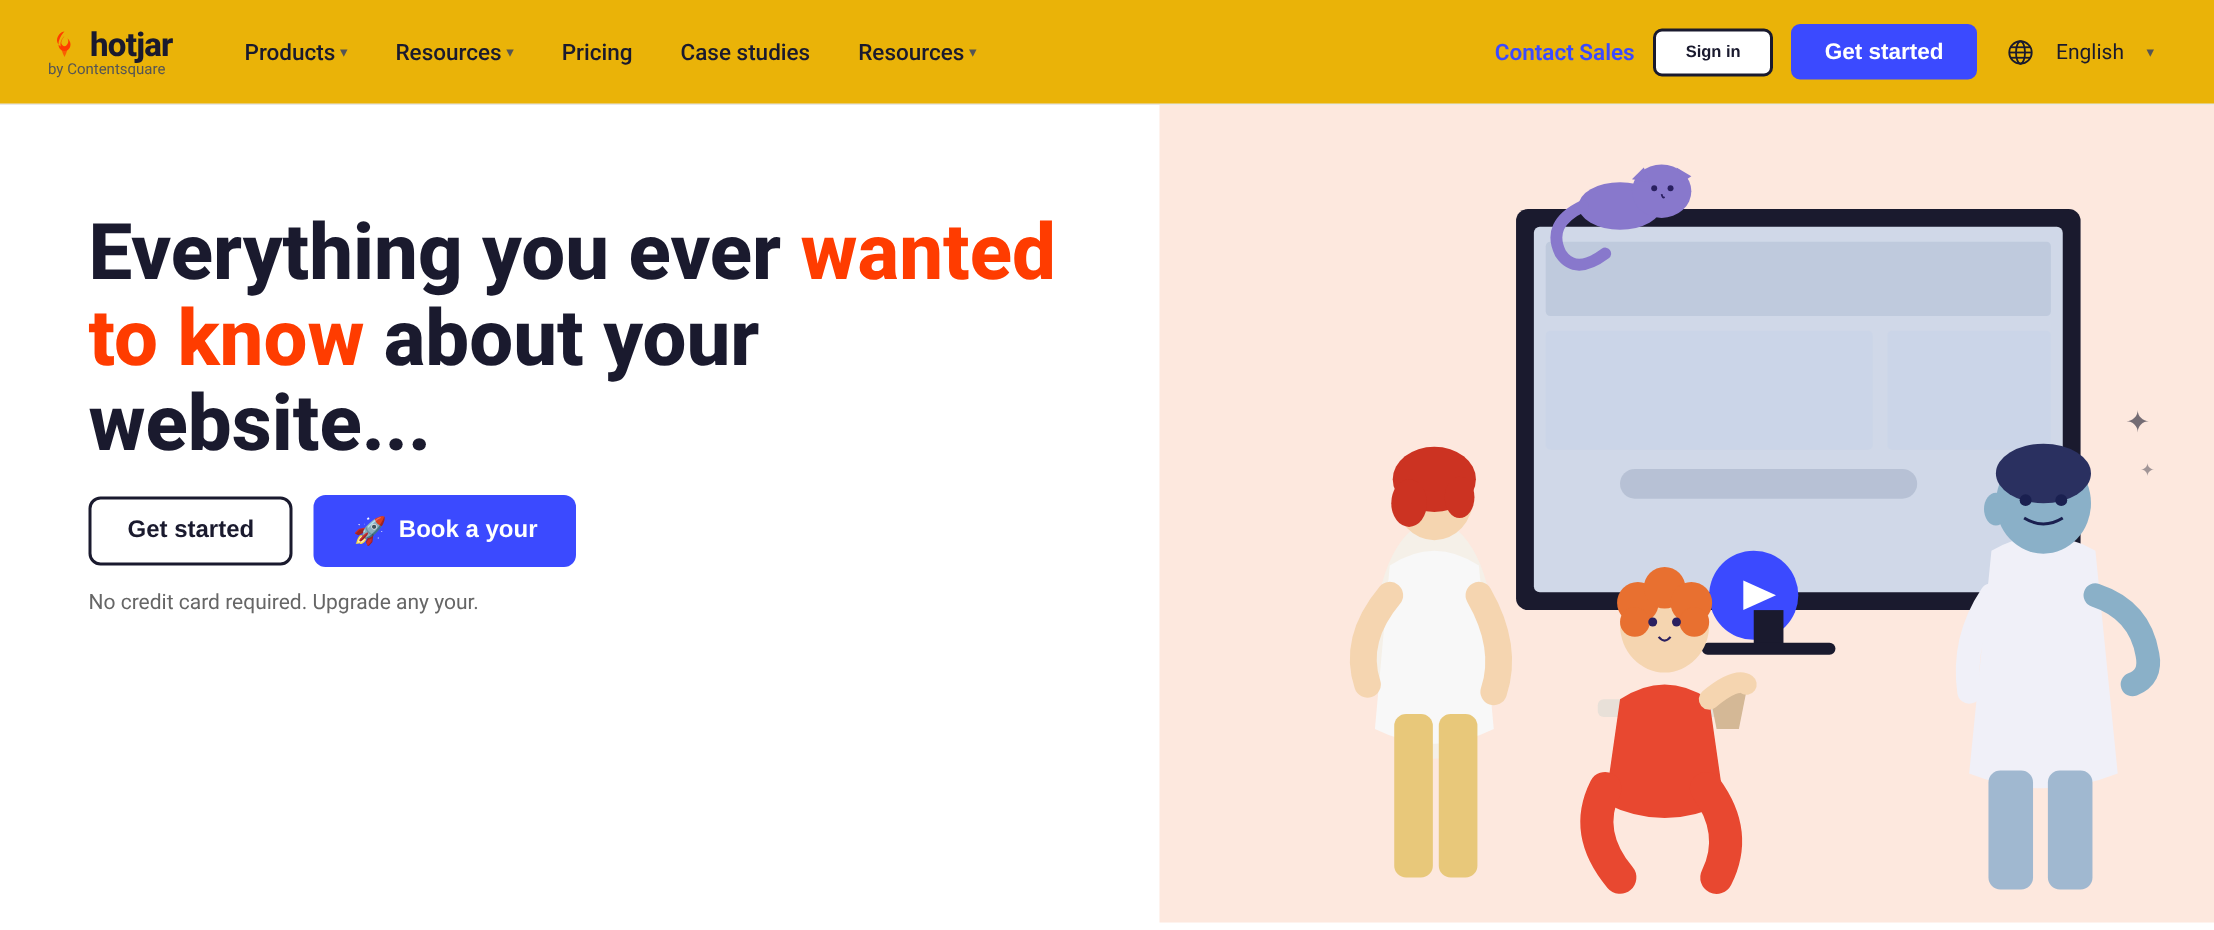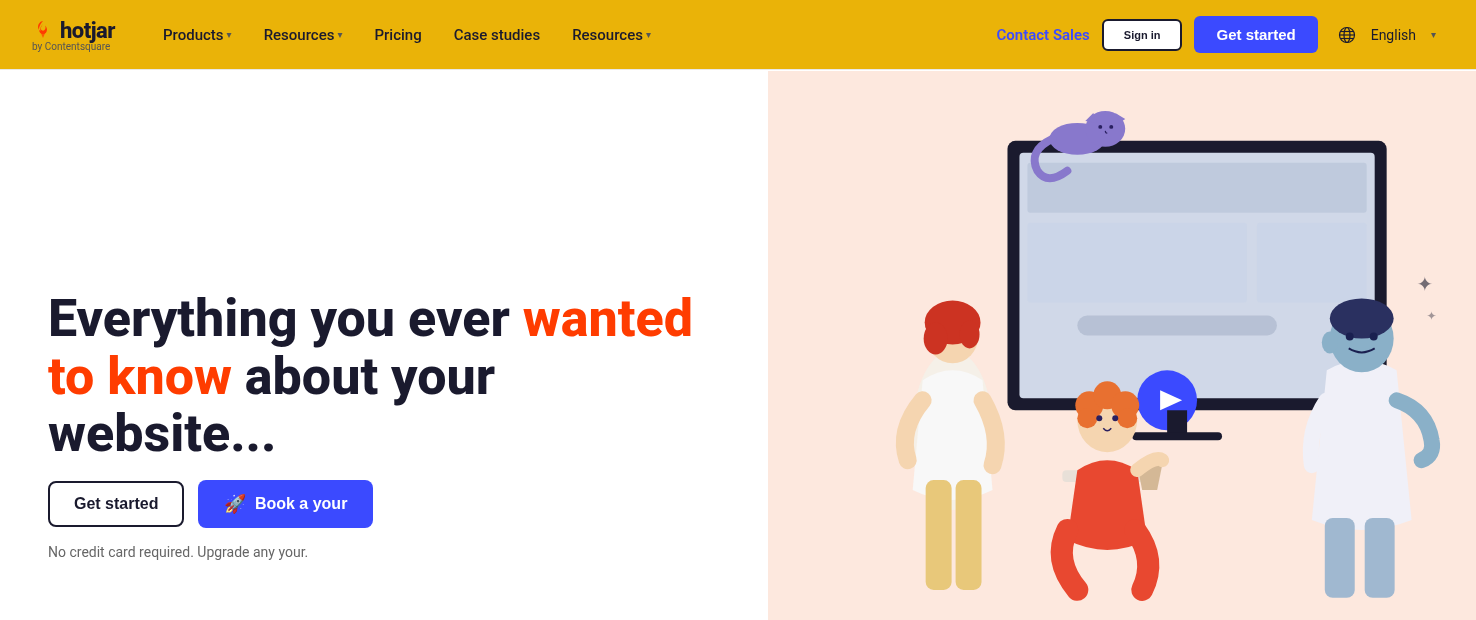--- a/index.html
+++ b/index.html
@@ -38,22 +38,22 @@
     }
     .lang-btn {
       display: flex; align-items: center; gap: 15px;
       font-size: 14px; color: #1a1a2e; cursor: pointer;
       padding: 6px 8px; border-radius: 6px; white-space: nowrap;
     }
     .globe-icon { width: 18px; height: 18px; }
 
     
     .hero {
-      display: flex; align-items: flex-end;
-      min-height: 550px; overflow: hidden;
+      display: flex; align-items: flex-start;
+      min-height: 550px; overflow: hidden; margin-left: 11px;
     }
     .hero-left {
       flex: 0 0 52%; padding: 70px 48px 60px 48px;
       display: flex; flex-direction: column; justify-content: center;
     }
     .hero-heading {
       font-size: 52px; font-weight: 800; line-height: 1.1;
       color: #1a1a2e; margin-bottom: 18px;
     }
     .hero-heading .highlight { color: #ff3c00; }

